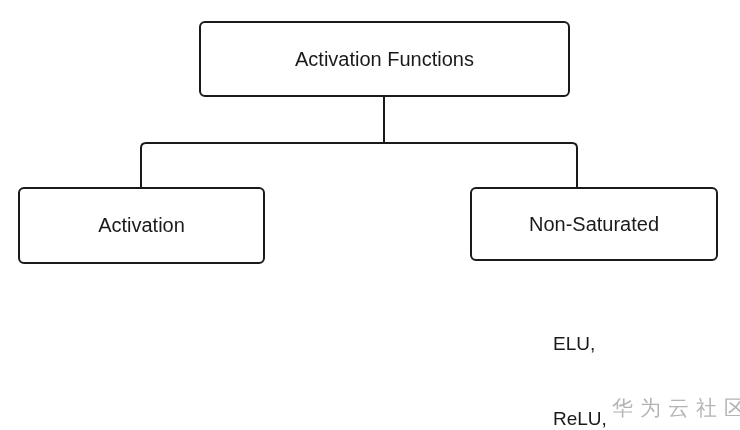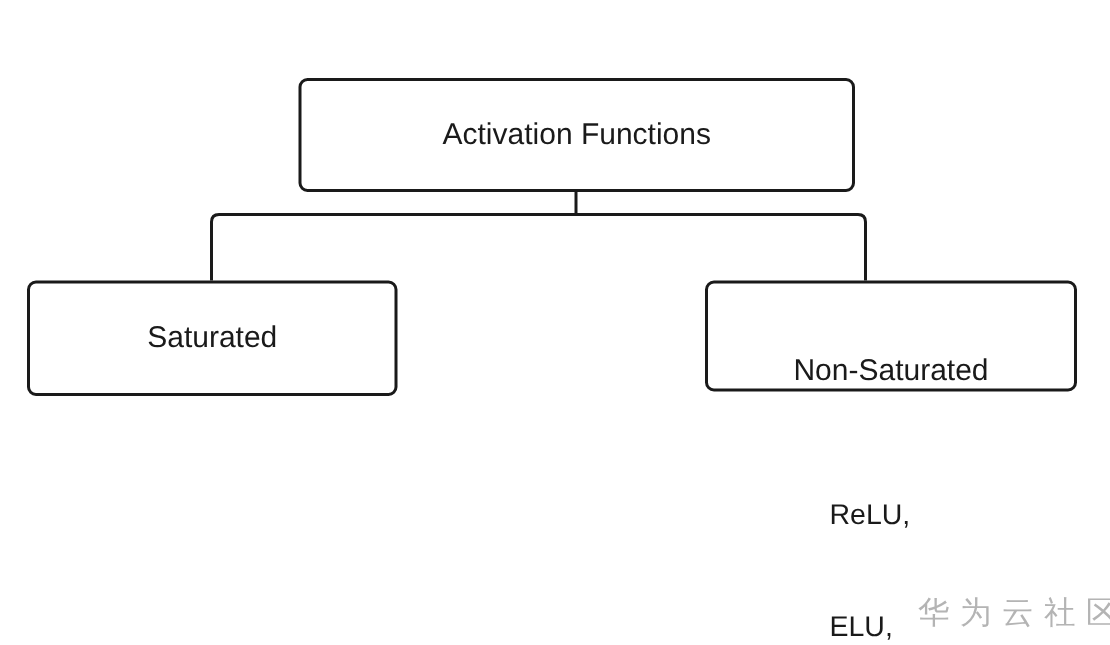--- a/index.html
+++ b/index.html
@@ -34,34 +34,32 @@
     align-items: center;
     justify-content: center;
     font-size: 20px;
     color: #1a1a1a;
   }
   .node-root {
     left: 199px;
     top: 21px;
     width: 371px;
     height: 76px;
-    margin-top: 31px;
   }
   .node-left {
     left: 18px;
     top: 187px;
     width: 247px;
     height: 77px;
   }
   .node-right {
     left: 470px;
     top: 187px;
     width: 248px;
     height: 74px;
-    align-items: flex-end;
   }
   .example-list {
     position: absolute;
     font-size: 19px;
     line-height: 25px;
     color: #1a1a1a;
     white-space: pre;
   }
   .example-list-left {
     left: 96px;
@@ -89,33 +87,33 @@
   <svg class="connectors" viewBox="0 0 740 430" xmlns="http://www.w3.org/2000/svg">
     <path d="M384 96 L384 143" fill="none" stroke="#1a1a1a" stroke-width="2"></path>
     <path d="M141 187 L141 148 Q141 143 146 143 L572 143 Q577 143 577 148 L577 187" fill="none" stroke="#1a1a1a" stroke-width="2"></path>
   </svg>
 
   <div class="node node-root">
     <span>Activation Functions</span>
   </div>
 
   <div class="node node-left">
-    <span>Saturated</span>
+    <span>Activation</span>
   </div>
 
   <div class="node node-right">
     <span>Non-Saturated</span>
   </div>
 
   <div class="example-list example-list-left">
   </div>
 
   <div class="example-list example-list-right">
+    <div>ELU,</div>
     <div>ReLU,</div>
-    <div>ELU,</div>
     
     
     
   </div>
 
   <div class="watermark">华为云社区</div>
 
 </div>
 
 </body></html>

